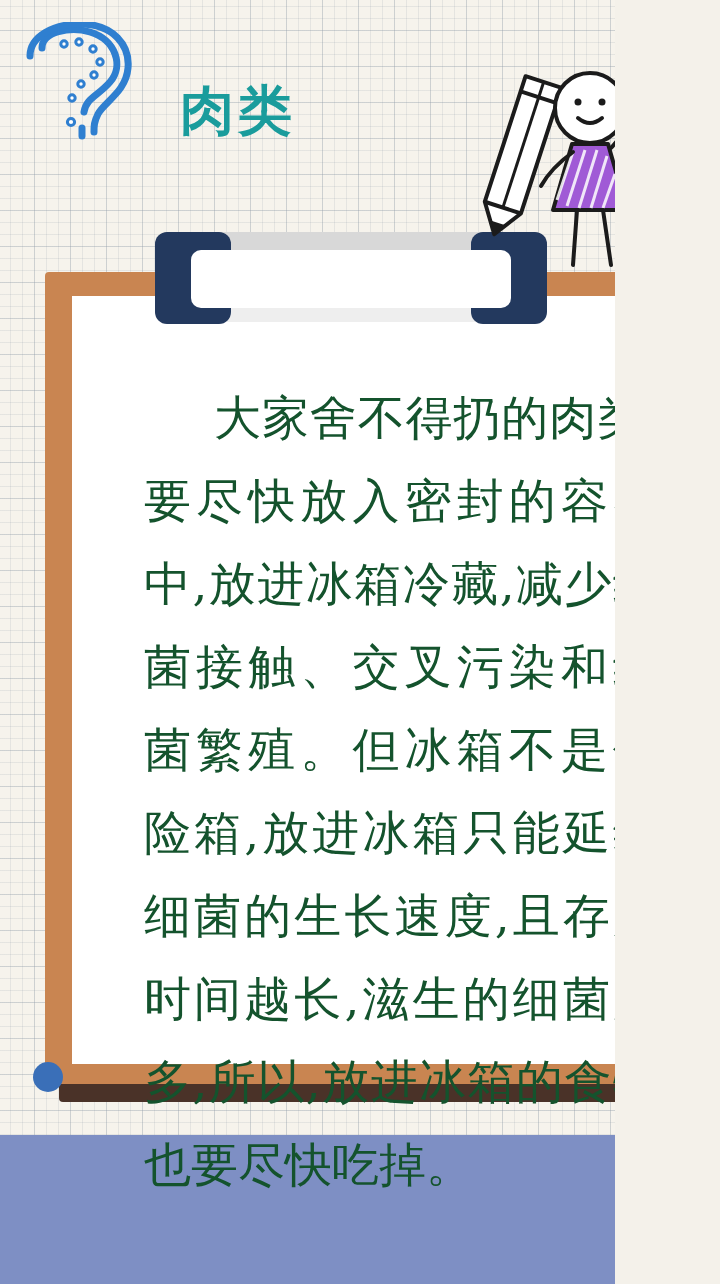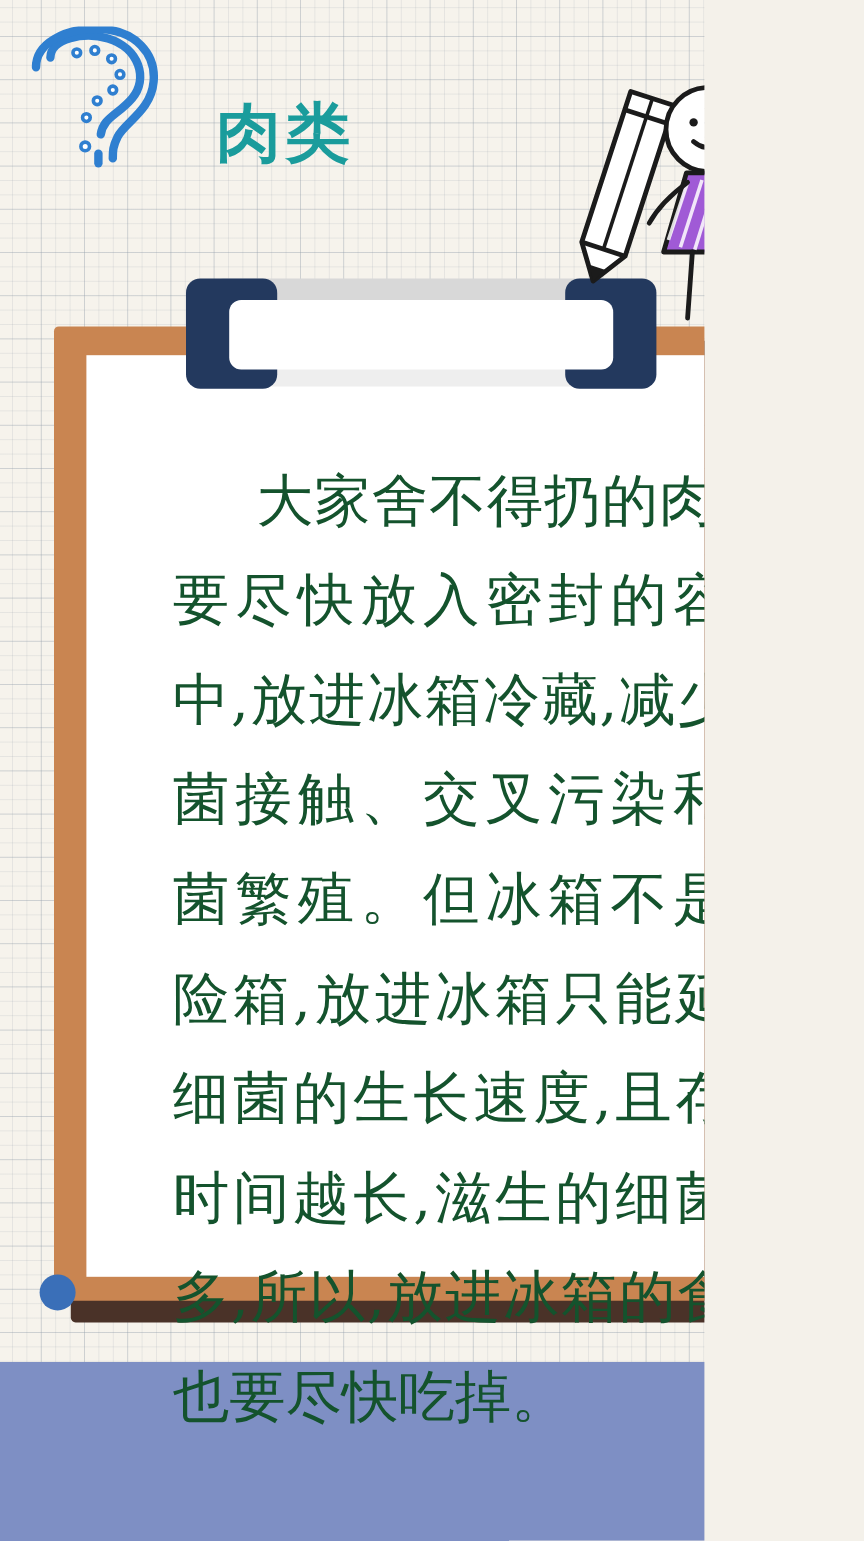--- a/index.html
+++ b/index.html
@@ -13,20 +13,21 @@
     font-family: "Liberation Sans", sans-serif;
     background: #f4f1ea;
   }
 
   .page {
     position: relative;
     width: 587px;
     height: 1284px;
     background: #f5f2eb;
     overflow: hidden;
+    padding-left: 28px;
   }
 
   
   .grid-bg {
     position: absolute;
     left: 0;
     top: 0;
     width: 720px;
     height: 1135px;
     background-color: #f6f3ec;

